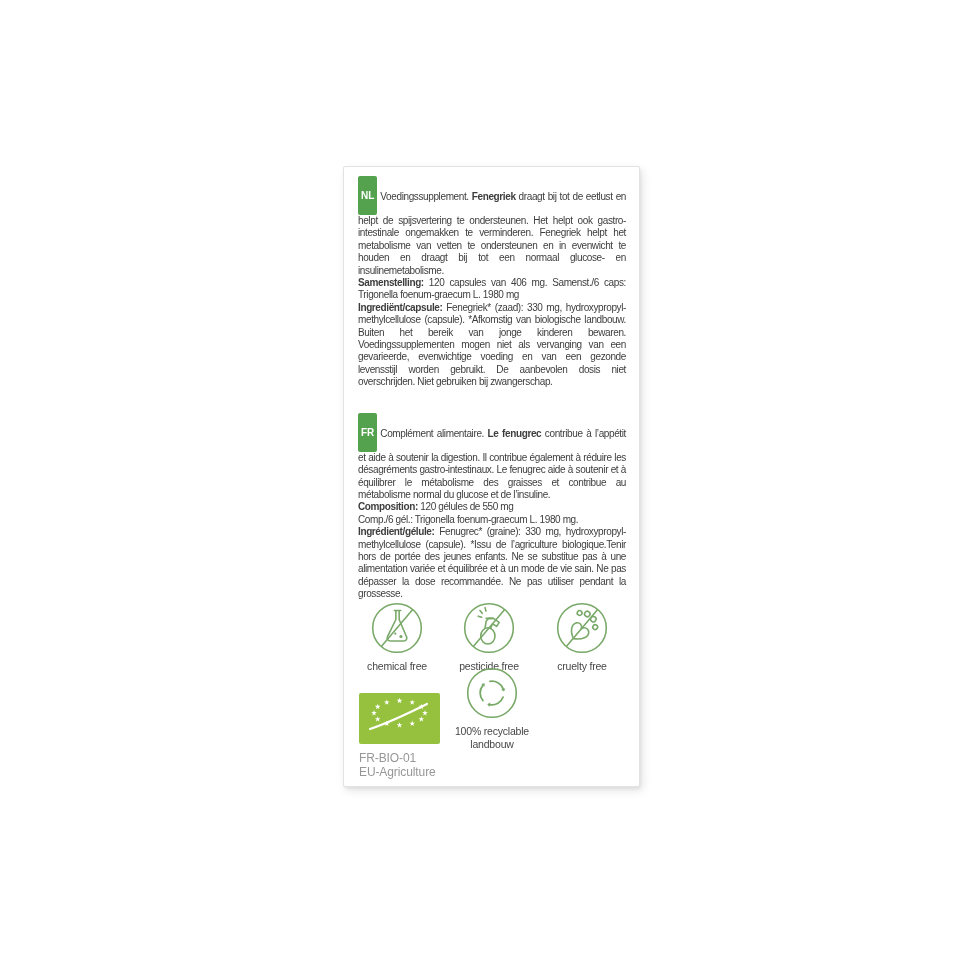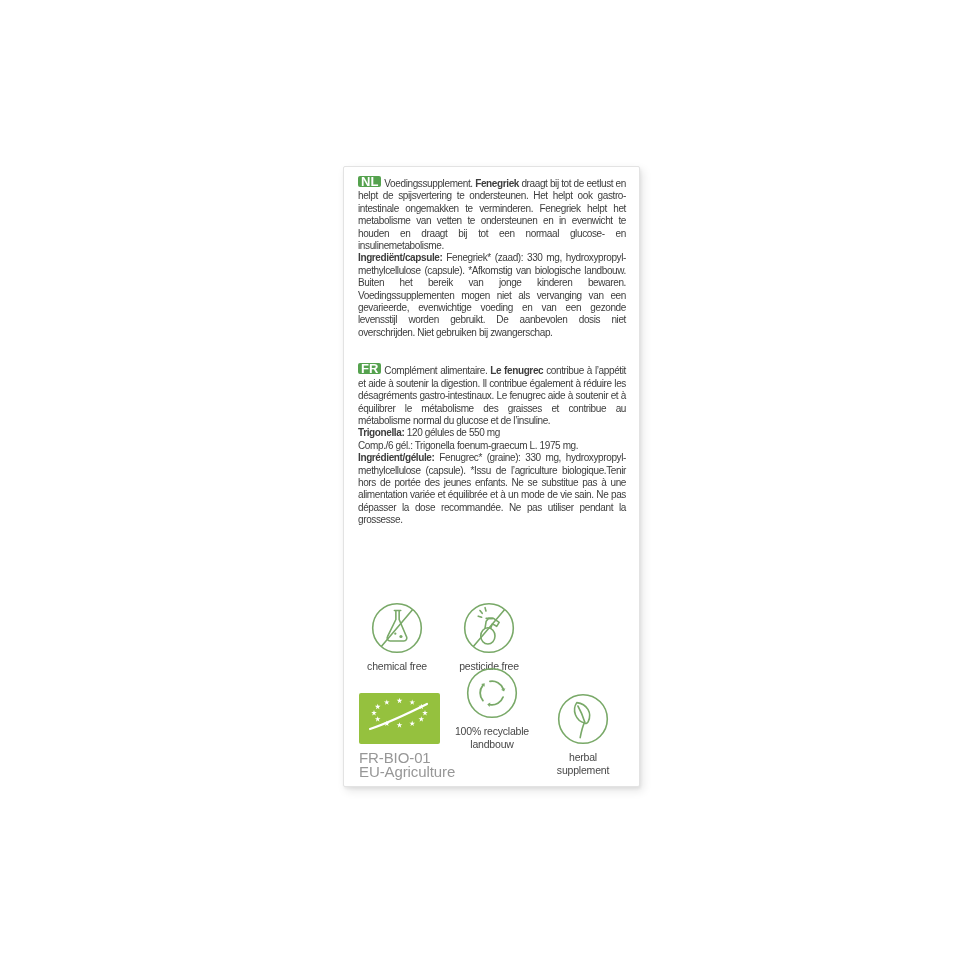--- a/index.html
+++ b/index.html
@@ -15,52 +15,53 @@
   }
   .text-area { padding:9px 13px 0 14px; }
   .section + .section { margin-top:24px; }
   .para {
     font-size:10px; line-height:12.4px; letter-spacing:-0.38px;
     color:#3d3d3d; text-align:justify;
   }
   .para .bold { font-weight:bold; }
   .lang-badge {
     display:inline-block; background:#55a24e; color:#ffffff;
-    font-weight:bold; font-size:13px; line-height:9px;
-    padding:1px 3px; border-radius:2px; letter-spacing:0;
+    font-weight:bold; font-size:10px; line-height:9px;
+    padding:15px 3px; border-radius:2px; letter-spacing:0;
     vertical-align:1px; margin-right:3px;
   }
   .cell { position:absolute; width:104px; text-align:center; }
   .cell .caption {
     margin-top:6px; font-size:10.5px; letter-spacing:-0.2px;
     color:#474747; line-height:13px;
   }
   .eu-cell { position:absolute; width:110px; text-align:left; }
   .eu-cell .caption {
-    margin-top:7px; font-size:15px; letter-spacing:-0.1px;
+    margin-top:7px; font-size:12px; letter-spacing:-0.1px;
     color:#979797; line-height:14px;
   }
   .icon-svg { display:block; margin:0 auto; }
   .eu-cell .icon-svg { margin:0; }
 </style>
 </head>
 <body>
 
 <div class="page">
   <div class="panel">
 
     <div class="text-area">
       <div class="section">
           <div class="para"><span class="lang-badge">NL</span><span>Voedingssupplement. </span><span class="bold">Fenegriek</span><span> draagt bij tot de eetlust en helpt de spijsvertering te ondersteunen. Het helpt ook gastro-intestinale ongemakken te verminderen. Fenegriek helpt het metabolisme van vetten te ondersteunen en in evenwicht te houden en draagt bij tot een normaal glucose- en insulinemetabolisme.</span></div>
+          <div class="para"><span class="bold">Samenstelling:</span><span> 120 capsules van 406 mg. Samenst./6 caps: Trigonella foenum-graecum L. 1980 mg</span></div>
           <div class="para"><span class="bold">Ingrediënt/capsule:</span><span> Fenegriek* (zaad): 330 mg, hydroxypropyl-methylcellulose (capsule). *Afkomstig van biologische landbouw. Buiten het bereik van jonge kinderen bewaren. Voedingssupplementen mogen niet als vervanging van een gevarieerde, evenwichtige voeding en van een gezonde levensstijl worden gebruikt. De aanbevolen dosis niet overschrijden. Niet gebruiken bij zwangerschap.</span></div>
         </div>
       <div class="section">
           <div class="para"><span class="lang-badge">FR</span><span>Complément alimentaire. </span><span class="bold">Le fenugrec</span><span> contribue à l’appétit et aide à soutenir la digestion. Il contribue également à réduire les désagréments gastro-intestinaux. Le fenugrec aide à soutenir et à équilibrer le métabolisme des graisses et contribue au métabolisme normal du glucose et de l’insuline.</span></div>
-          <div class="para"><span class="bold">Trigonella:</span><span> 120 gélules de 550 mg</span></div>
-          <div class="para"><span>Comp./6 gél.: Trigonella foenum-graecum L. 1975 mg.</span></div>
+          <div class="para"><span class="bold">Composition:</span><span> 120 gélules de 550 mg</span></div>
+          <div class="para"><span>Comp./6 gél.: Trigonella foenum-graecum L. 1980 mg.</span></div>
           <div class="para"><span class="bold">Ingrédient/gélule:</span><span> Fenugrec* (graine): 330 mg, hydroxypropyl-methylcellulose (capsule). *Issu de l’agriculture biologique.Tenir hors de portée des jeunes enfants. Ne se substitue pas à une alimentation variée et équilibrée et à un mode de vie sain. Ne pas dépasser la dose recommandée. Ne pas utiliser pendant la grossesse.</span></div>
         </div>
     </div>
 
     <div class="cell" style="left:93px; top:435px;">
       <svg class="icon-svg" width="52" height="52" viewBox="0 0 46 46">
         <g fill="none" stroke="#79a968" stroke-width="1.4" stroke-linecap="round" stroke-linejoin="round">
           <circle cx="23" cy="23" r="21.5"></circle>
           <ellipse cx="22" cy="30" rx="6.3" ry="7.2"></ellipse>
           <path d="M19.5,23.2 l1,-6.2 2,-2.5 h4.5 l5,3.5 -2.2,3.5 -3.8,-2.2 -1.5,4"></path>
@@ -80,20 +81,36 @@
           <line x1="36.5" y1="7" x2="9.5" y2="39"></line>
         </g>
         <g fill="#79a968">
           <circle cx="21.5" cy="28" r="1"></circle>
           <circle cx="26.5" cy="30.5" r="1.4"></circle>
         </g>
       </svg>
       <div class="caption">chemical free</div>
     </div>
 
+    <div class="cell" style="left:186px; top:435px;">
+      <svg class="icon-svg" width="52" height="52" viewBox="0 0 46 46">
+        <g fill="none" stroke="#79a968" stroke-width="1.4" stroke-linecap="round" stroke-linejoin="round">
+          <circle cx="23" cy="23" r="21.5"></circle>
+          <g transform="rotate(36 23 23)">
+            <path d="M22.5,35 C16,31.5 13.5,26 16,22.5 C18.5,19.5 22,21 23,24 C24,21 27.5,19.5 30,22.5 C32.5,26 29.5,31.5 22.5,35 z"></path>
+            <circle cx="13.5" cy="13.5" r="2.1"></circle>
+            <circle cx="19.5" cy="10.2" r="2.4"></circle>
+            <circle cx="26.5" cy="10.8" r="2.4"></circle>
+            <circle cx="32" cy="15.5" r="2.1"></circle>
+          </g>
+          <line x1="36.5" y1="7" x2="9.5" y2="39"></line>
+        </g>
+      </svg>
+      <div class="caption">cruelty free</div>
+    </div>
 
     <div class="eu-cell" style="left:15px; top:526px;">
       <svg class="icon-svg" width="81" height="51" viewBox="0 0 81 51">
         <defs>
           <polygon id="star" fill="#ffffff" points="0,-3 -0.68,-0.93 -2.85,-0.93 -1.09,0.36 -1.76,2.43 0,1.15 1.76,2.43 1.09,0.36 2.85,-0.93 0.68,-0.93"></polygon>
         </defs>
         <rect x="0" y="0" width="81" height="51" rx="2" fill="#95c13e"></rect>
         <path d="M11,36 C26,31 46,22 68,11" fill="none" stroke="#ffffff" stroke-width="2.2" stroke-linecap="round"></path>
         <use href="#star" transform="translate(66,20)"></use>
         <use href="#star" transform="translate(62.3,13.8)"></use>
@@ -133,29 +150,15 @@
             </g>
           </g>
         </g>
       </svg>
       <div class="caption">
         <div>100% recyclable</div>
         <div>landbouw</div>
       </div>
     </div>
 
-    <div class="cell" style="left:187px; top:526px;">
-      <svg class="icon-svg" width="52" height="52" viewBox="0 0 46 46">
-        <g fill="none" stroke="#79a968" stroke-width="1.4" stroke-linecap="round" stroke-linejoin="round">
-          <circle cx="23" cy="23" r="21.5"></circle>
-          <path d="M20.5,39.5 C21.5,34 22.5,30 24.5,25.5"></path>
-          <path d="M24.5,26.5 C16.5,24.5 13,15 17.5,8.5 C26.5,9.5 31.5,18 27.5,25.5 C26.5,27.3 25.3,27 24.5,26.5 z"></path>
-          <path d="M18.5,11.5 C21,16 23,20.5 24.3,25"></path>
-        </g>
-      </svg>
-      <div class="caption">
-        <div>herbal</div>
-        <div>supplement</div>
-      </div>
-    </div>
 
   </div>
 </div>
 
 </body></html>

